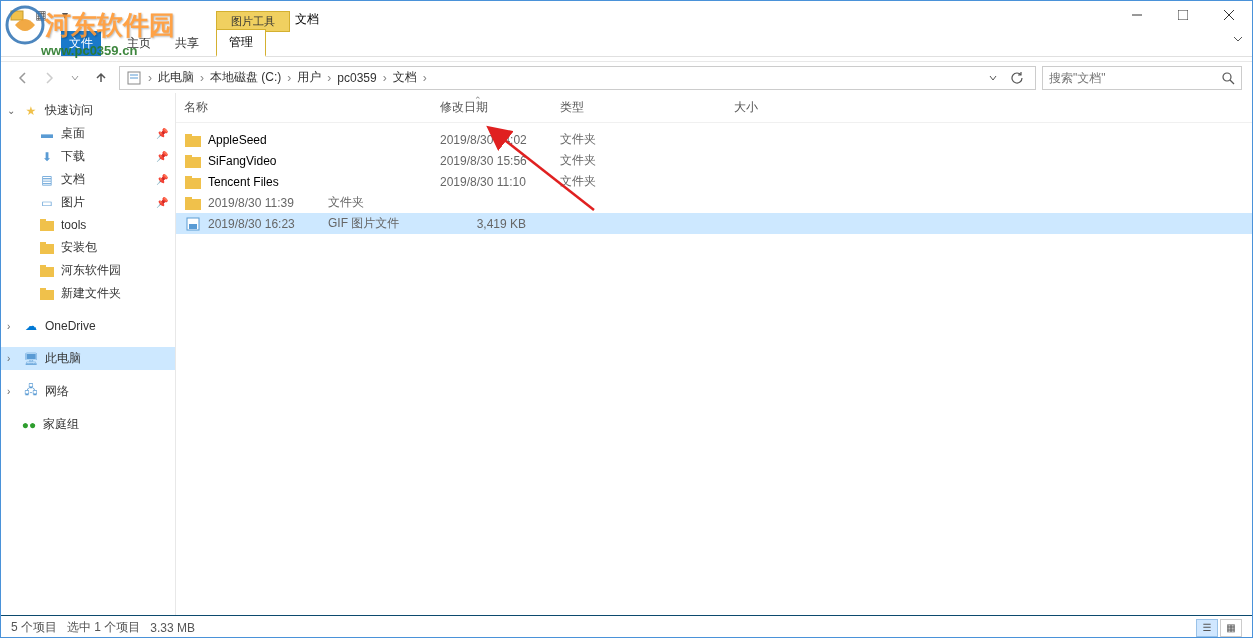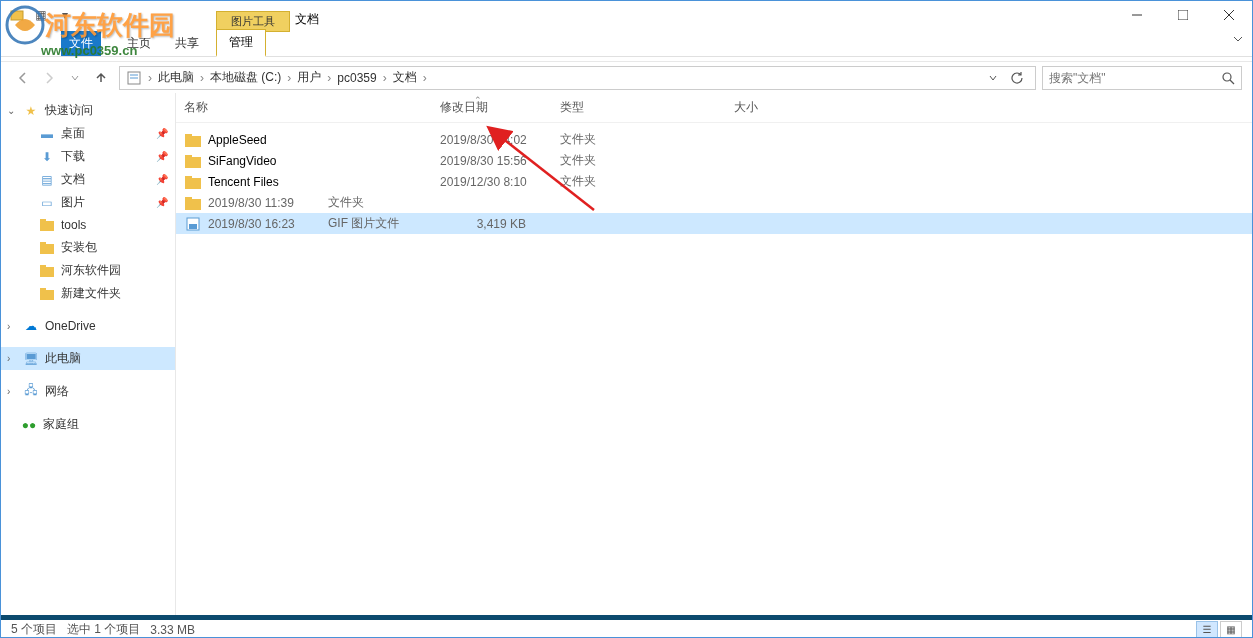--- a/index.html
+++ b/index.html
@@ -69,21 +69,21 @@
 .folder-ico { color: #f0c14b; }
 .gif-ico { color: #5a9bd4; }
 .file-name { width: 232px; }
 .file-date { width: 120px; color: #666; }
 .file-type { width: 118px; color: #666; }
 .file-size { width: 80px; text-align: right; color: #666; }
 
 .arrow-annotation { position: absolute; left: 318px; top: 7px; pointer-events: none; }
 .arrow-annotation svg { overflow: visible; }
 
-.statusbar { height: 24px; border-top: 5px solid #0c4a6e; display: flex; align-items: center; padding: 0 10px; color: #555; background: #fff; gap: 10px; }
+.statusbar { height: 24px; border-top: 1px solid #0c4a6e; display: flex; align-items: center; padding: 0 10px; color: #555; background: #fff; gap: 10px; }
 .statusbar .views { margin-left: auto; display: flex; gap: 2px; }
 .view-btn { width: 22px; height: 18px; border: 1px solid #ccc; display: flex; align-items: center; justify-content: center; font-size: 10px; }
 .view-btn.active { background: #d0e7ff; border-color: #99c2e8; }
 
 svg { display: block; }
 </style>
 </head>
 <body>
 
 <div class="watermark">
@@ -330,21 +330,21 @@
           <span class="file-size"></span>
         </div>
         <div class="file-row">
           <span class="file-icon folder-ico">
             <svg width="16" height="14">
               <rect x="0" y="3" width="16" height="11" fill="#f0c14b"></rect>
               <rect x="0" y="1" width="7" height="4" fill="#f0c14b"></rect>
             </svg>
           </span>
           <span class="file-name">Tencent Files</span>
-          <span class="file-date">2019/12/30 8:10</span>
+          <span class="file-date">2019/8/30 11:10</span>
           <span class="file-type">文件夹</span>
           <span class="file-size"></span>
         </div>
         <div class="file-row">
           <span class="file-icon folder-ico">
             <svg width="16" height="14">
               <rect x="0" y="3" width="16" height="11" fill="#f0c14b"></rect>
               <rect x="0" y="1" width="7" height="4" fill="#f0c14b"></rect>
             </svg>
           </span>

